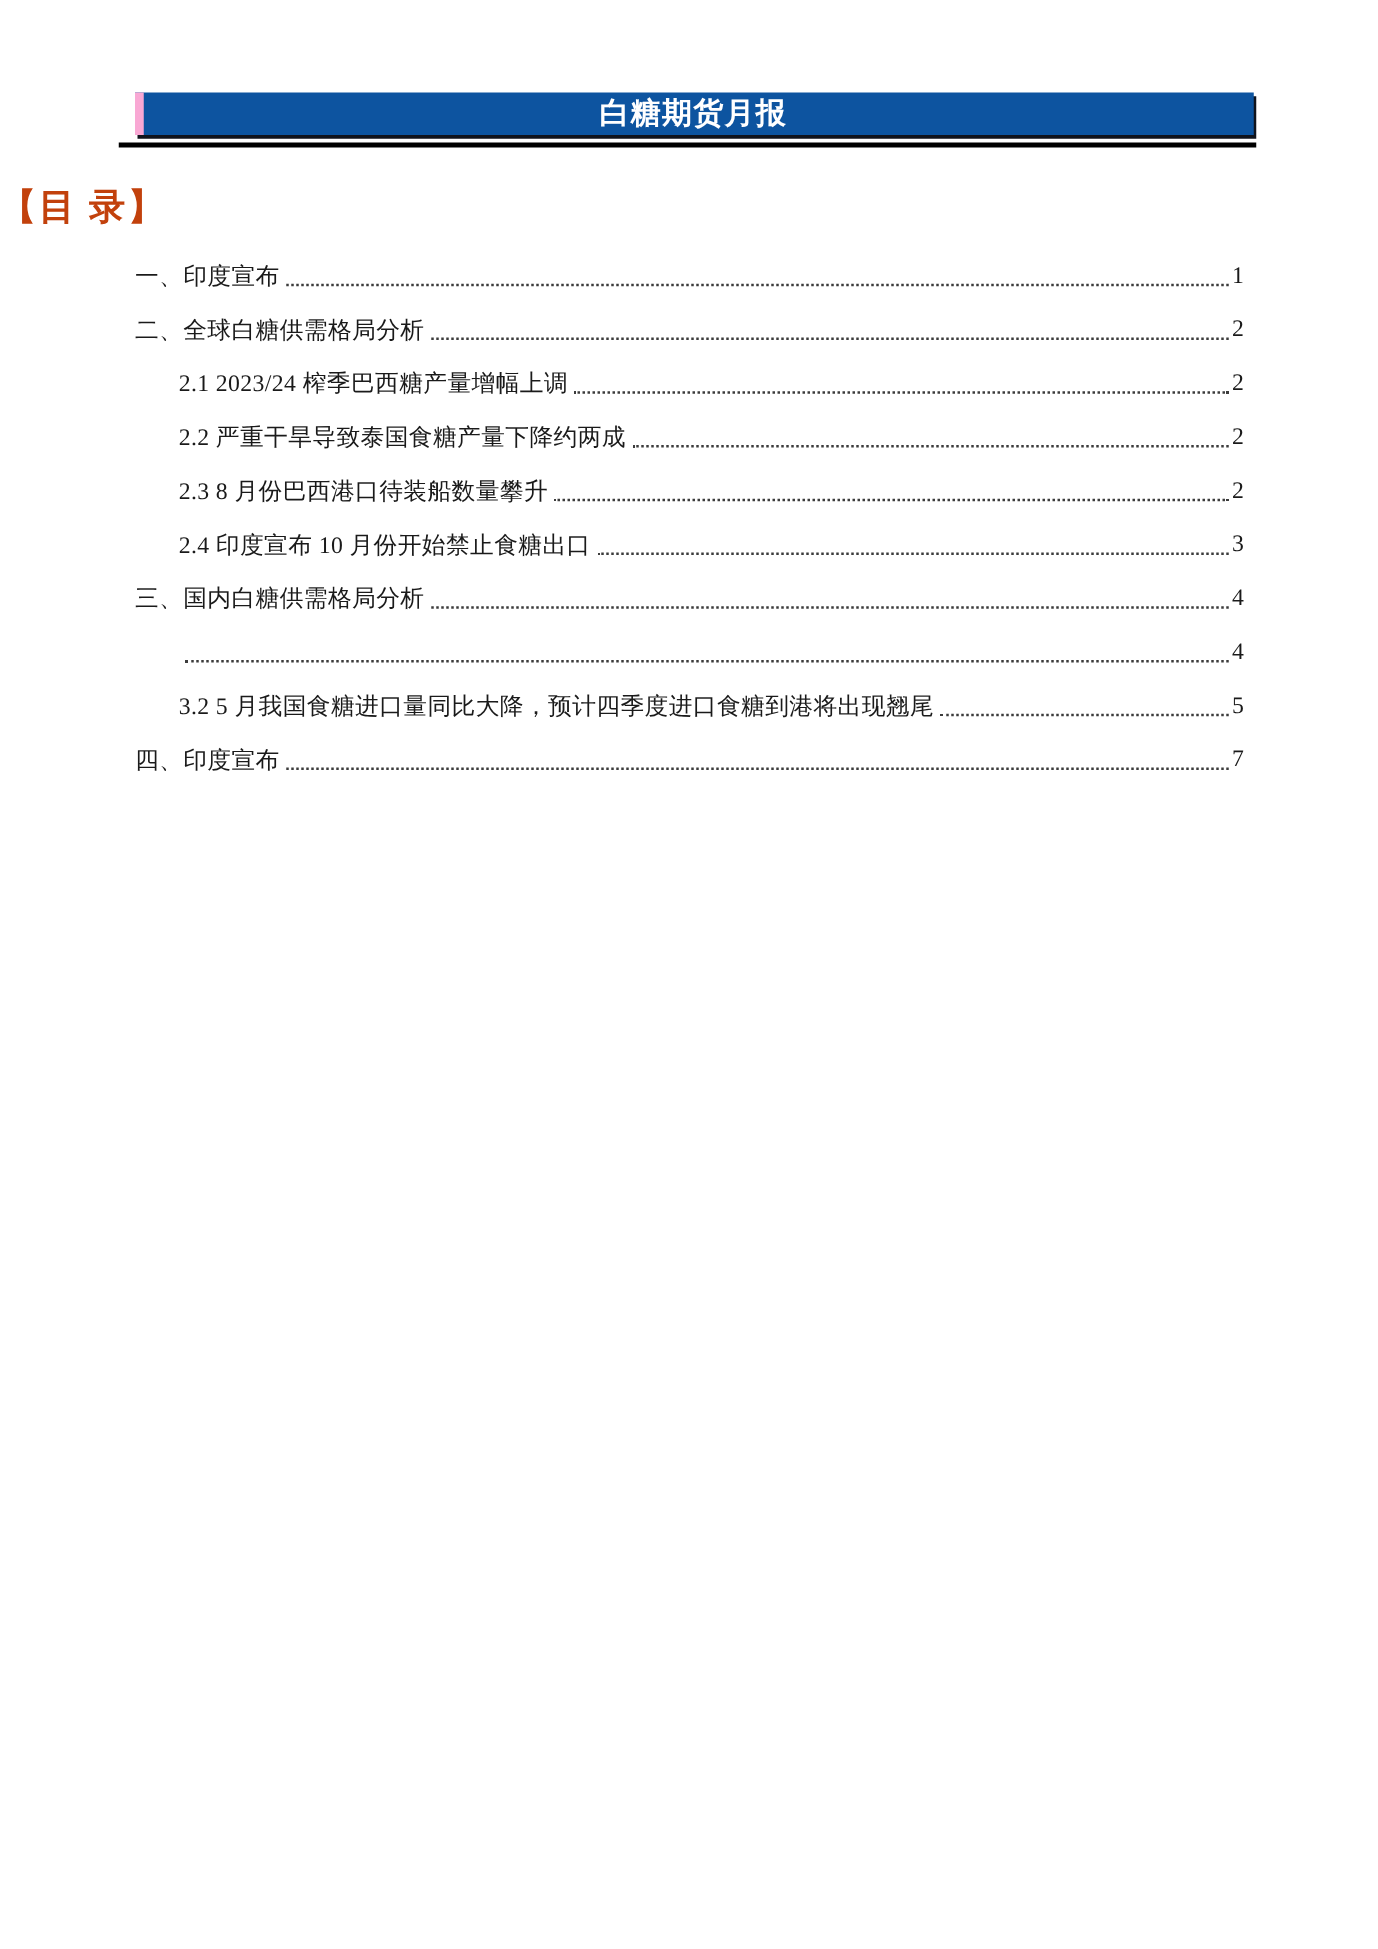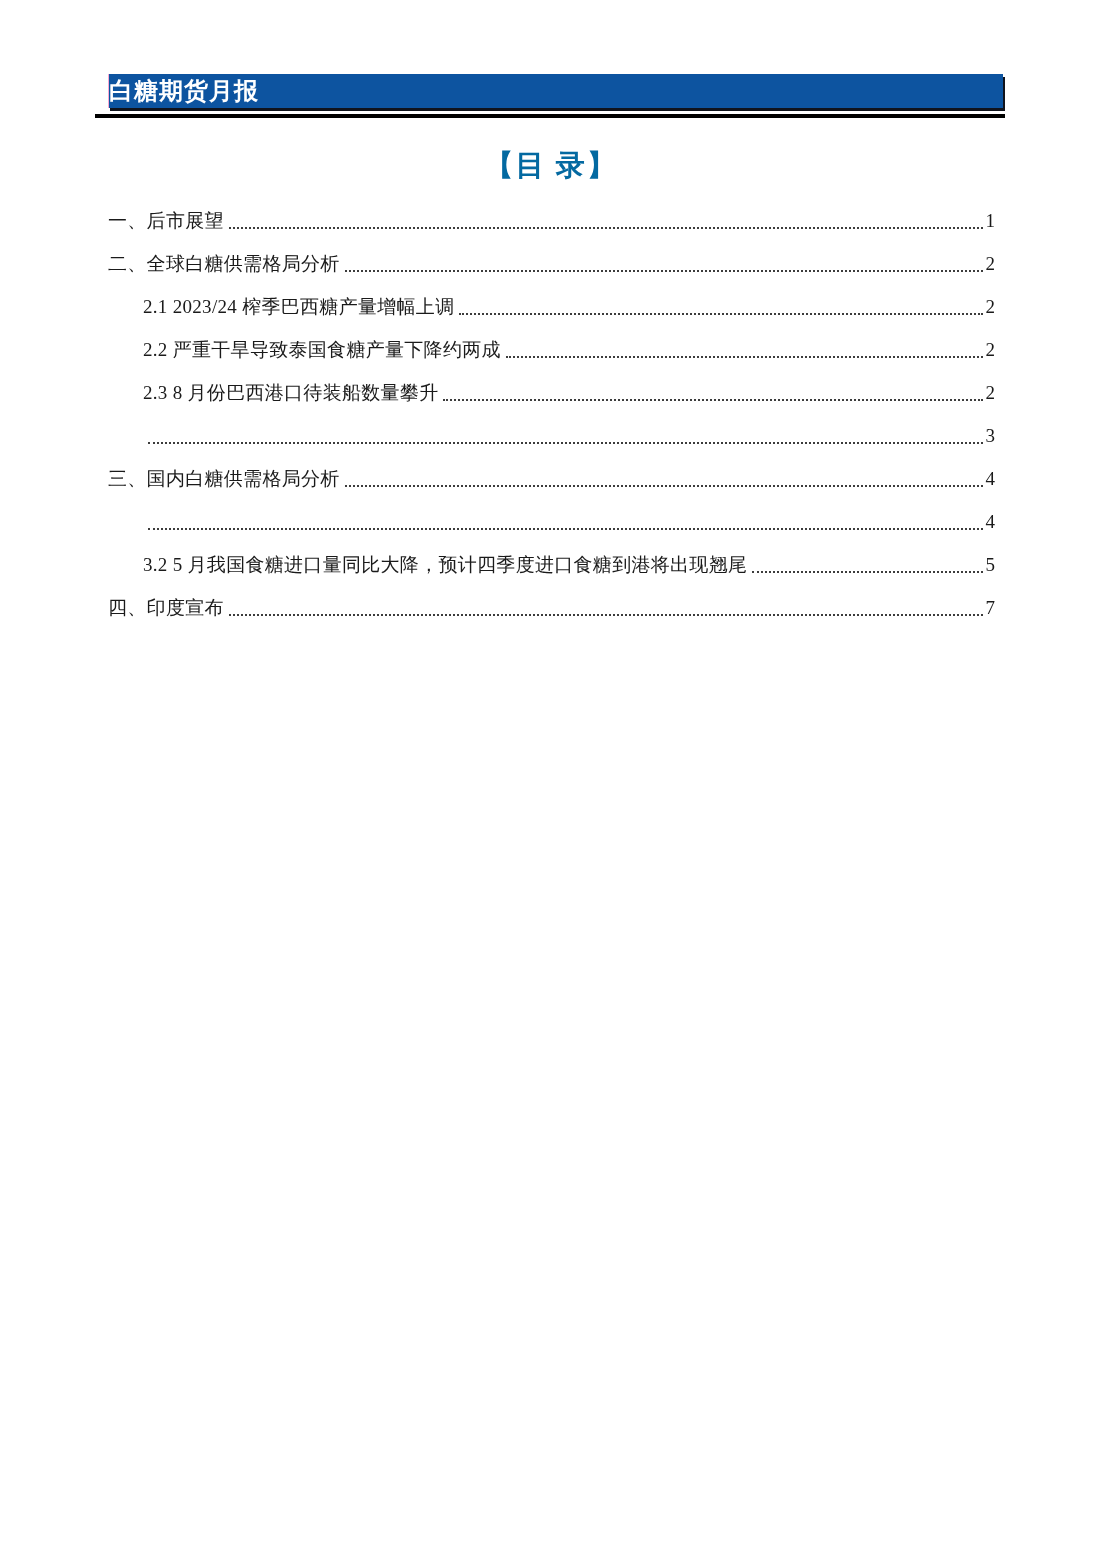--- a/index.html
+++ b/index.html
@@ -11,25 +11,25 @@
     color: #1a1a1a;
   }
   .page { position: absolute; inset: 0; background: #ffffff; }
 
   
   .header-bar {
     position: absolute;
     left: 108px; top: 74px;
     width: 895px; height: 34px;
     background: #0d54a0;
-    border-left: 1px solid #f9a8d4;
+    border-left: 7px solid #f9a8d4;
     box-shadow: 2px 3px 0 #10131c;
     display: flex;
     align-items: center;
-    justify-content: flex-start;
+    justify-content: center;
     padding-right: 9px;
   }
   .header-bar .header-title {
     color: #ffffff;
     font-family: "Liberation Sans", "DejaVu Sans", sans-serif;
     font-weight: bold;
     font-size: 24px;
     line-height: 1;
     letter-spacing: 1px;
   }
@@ -38,24 +38,23 @@
     left: 95px; top: 114px;
     width: 910px; height: 4px;
     background: #000000;
   }
 
   
   .doc-title {
     position: absolute;
     left: 0; top: 146px;
     width: 100%;
-    text-align: center;
     font-size: 29px;
     font-weight: bold;
-    color: #0369a1;
+    color: #c2410c;
     letter-spacing: 2px;
   }
 
   
   .toc {
     position: absolute;
     left: 108px; top: 199px;
     width: 887px;
   }
   .toc-row {
@@ -89,21 +88,21 @@
   <div class="header-bar">
     <span class="header-title">白糖期货月报</span>
   </div>
   <div class="header-rule"></div>
 
   <div class="doc-title">【目 录】</div>
 
   <div class="toc">
 
     <div class="toc-row">
-      <span class="toc-label">一、后市展望</span>
+      <span class="toc-label">一、印度宣布</span>
       <span class="dot-leader"></span>
       <span class="toc-page">1</span>
     </div>
 
     <div class="toc-row">
       <span class="toc-label">二、全球白糖供需格局分析</span>
       <span class="dot-leader"></span>
       <span class="toc-page">2</span>
     </div>
 
@@ -119,20 +118,21 @@
       <span class="toc-page">2</span>
     </div>
 
     <div class="toc-row sub">
       <span class="toc-label">2.3 8 月份巴西港口待装船数量攀升</span>
       <span class="dot-leader"></span>
       <span class="toc-page">2</span>
     </div>
 
     <div class="toc-row sub">
+      <span class="toc-label">2.4 印度宣布 10 月份开始禁止食糖出口</span>
       <span class="dot-leader"></span>
       <span class="toc-page">3</span>
     </div>
 
     <div class="toc-row">
       <span class="toc-label">三、国内白糖供需格局分析</span>
       <span class="dot-leader"></span>
       <span class="toc-page">4</span>
     </div>
 

